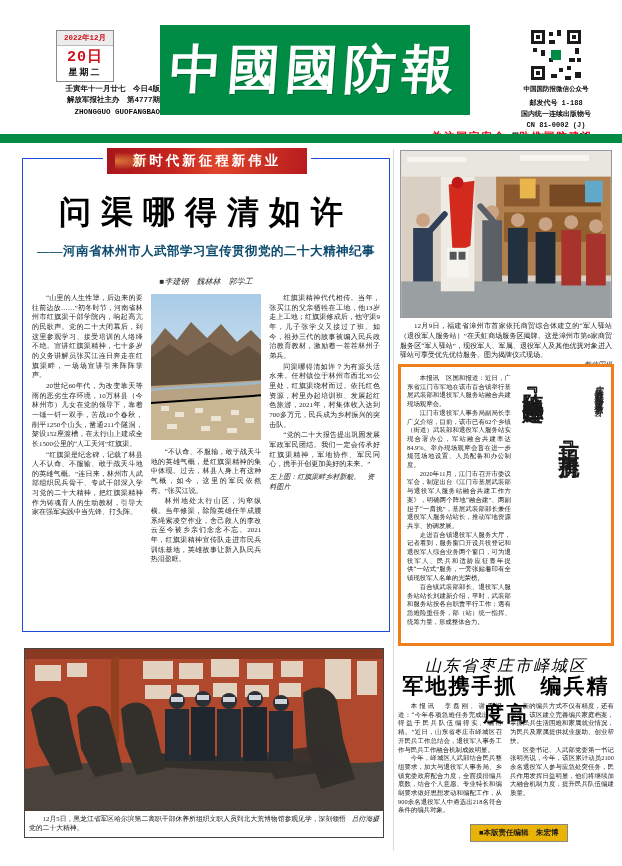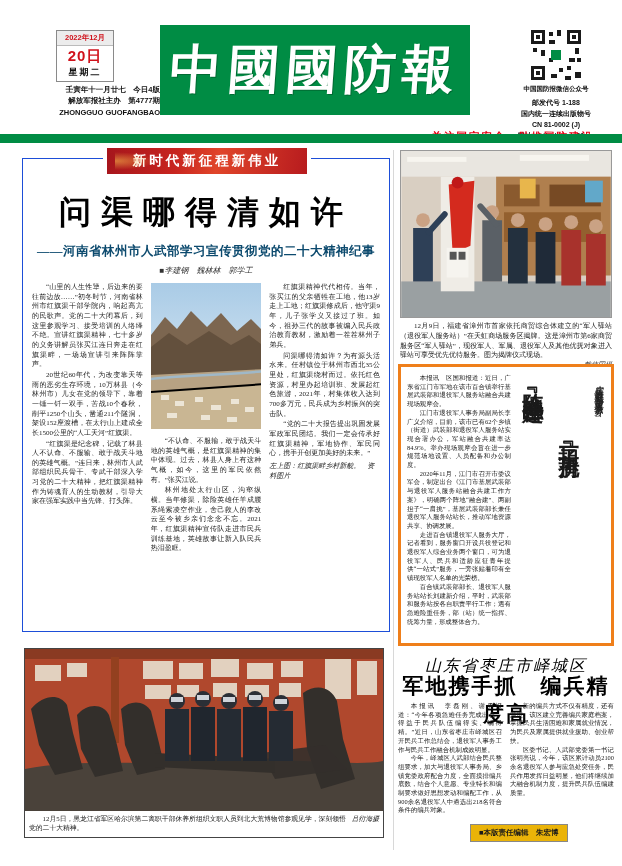--- a/index.html
+++ b/index.html
@@ -3,21 +3,21 @@
 <meta charset="utf-8">
 <style>
   * { margin:0; padding:0; box-sizing:border-box; }
   html,body { background:#f2f2ee; }
   body { font-family:"Liberation Serif", serif; }
   #paper {
     position:relative; width:622px; height:866px; margin:0 auto;
     background:#ffffff; overflow:hidden; color:#1a1a1a;
   }
   .abs { position:absolute; }
-  .sans { font-family:Liberation Sans, sans-serif; }
+  .sans { font-family:Liberation Mono, monospace; }
   p.body { font-size:7px; line-height:1.38; text-indent:2em; text-align:justify; color:#1c1c1c; margin-bottom:1px; }
 
   
   #datebox { left:56px; top:30px; width:58px; border:1px solid #8a8a8a; text-align:center; background:#fff; }
   #datebox .m { background:#ececec; color:#d0121b; font-size:7.5px; font-weight:bold; padding:2px 0; border-bottom:1px solid #bbb; }
   #datebox .d { color:#d0121b; font-size:15px; font-weight:bold; padding:1px 0 0; letter-spacing:1px; }
   #datebox .w { color:#111; font-size:9px; font-weight:bold; padding:0 0 2px; letter-spacing:2px; }
   #mast-info { left:18px; top:84px; width:142px; text-align:right; font-size:7.5px; font-weight:bold; line-height:1.5; color:#111; }
   #title-green { left:160px; top:25px; width:310px; height:90px; background:#008c44; display:flex; align-items:center; justify-content:center; }
   #title-green .t {
@@ -39,21 +39,21 @@
   #lead-banner {
     position:absolute; left:84px; top:-11px; width:200px; height:26px;
     background:linear-gradient(100deg,#a5151c 0%,#c8251f 35%,#e0452a 55%,#b71b1e 100%);
     color:#fff; display:flex; align-items:center; justify-content:center;
     font-size:13.5px; font-weight:bold; letter-spacing:3px; box-shadow:0 0 0 4px #fff;
   }
   #lead-banner::after { content:""; position:absolute; left:8px; top:4px; width:40px; height:18px;
     background:radial-gradient(ellipse at left, rgba(255,200,80,.55), rgba(255,200,80,0) 70%); }
   #lead-headline { margin-top:32px; text-align:center; font-size:32px; font-weight:bold; letter-spacing:10px; color:#000; font-family:"Liberation Sans", sans-serif; }
   #lead-subhead { margin-top:8px; text-align:center; font-size:12.5px; font-weight:bold; letter-spacing:.5px; color:#0c4a6e; }
-  #lead-byline { margin-top:5px; text-align:center; font-size:8px; color:#333; font-style:italic; }
+  #lead-byline { margin-top:16px; text-align:center; font-size:8px; color:#333; font-style:italic; }
   #lead-cols { display:flex; gap:8px; padding:7px 9px 0 9px; }
   #lead-cols .col { width:114px; overflow:hidden; height:346px; }
   #lead-photo { width:114px; height:146px; margin-bottom:4px; }
   .endcap { font-size:7px; text-align:left; font-style:italic; margin-top:2px; }
 
   
   #vrule { left:393px; top:150px; width:0; height:700px; border-left:1px solid #d8d8d8; }
   #tr-photo { left:400px; top:150px; width:212px; height:168px; border:1px solid #999; }
   #tr-caption { left:400px; top:322px; width:212px; font-size:7px; line-height:1.4; text-align:justify; }
   #tr-caption .cap { text-indent:2em; }

